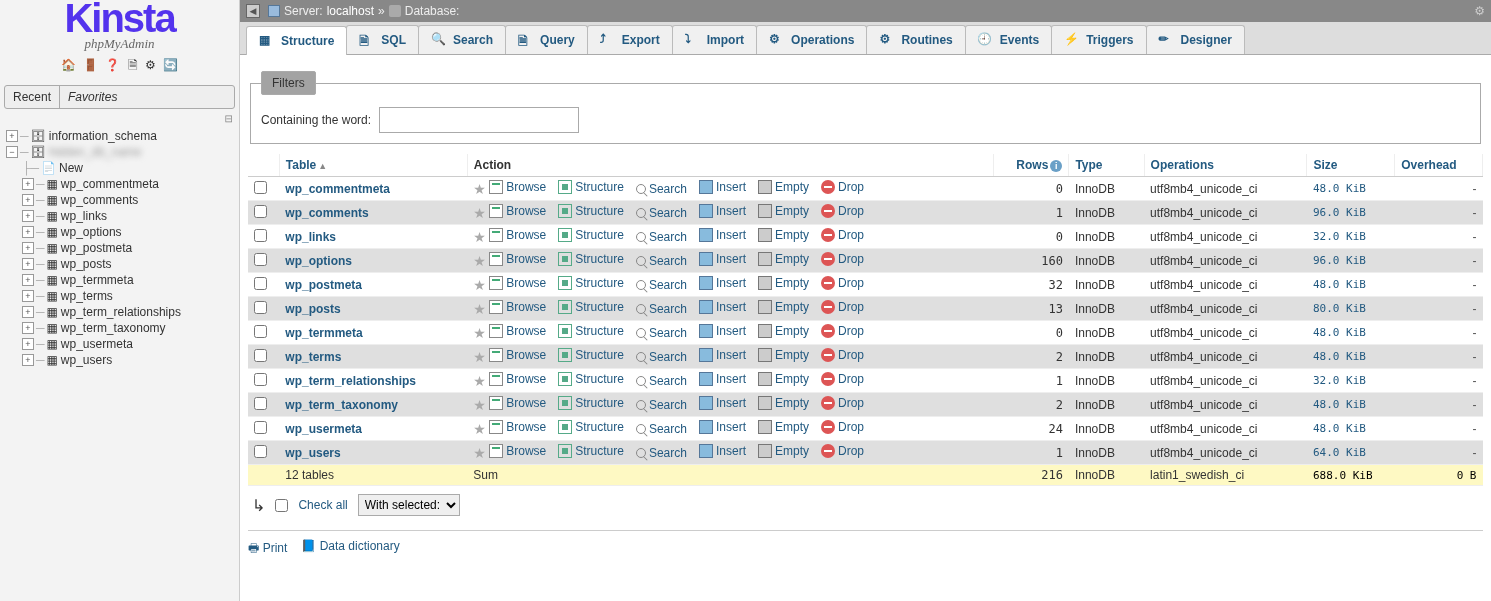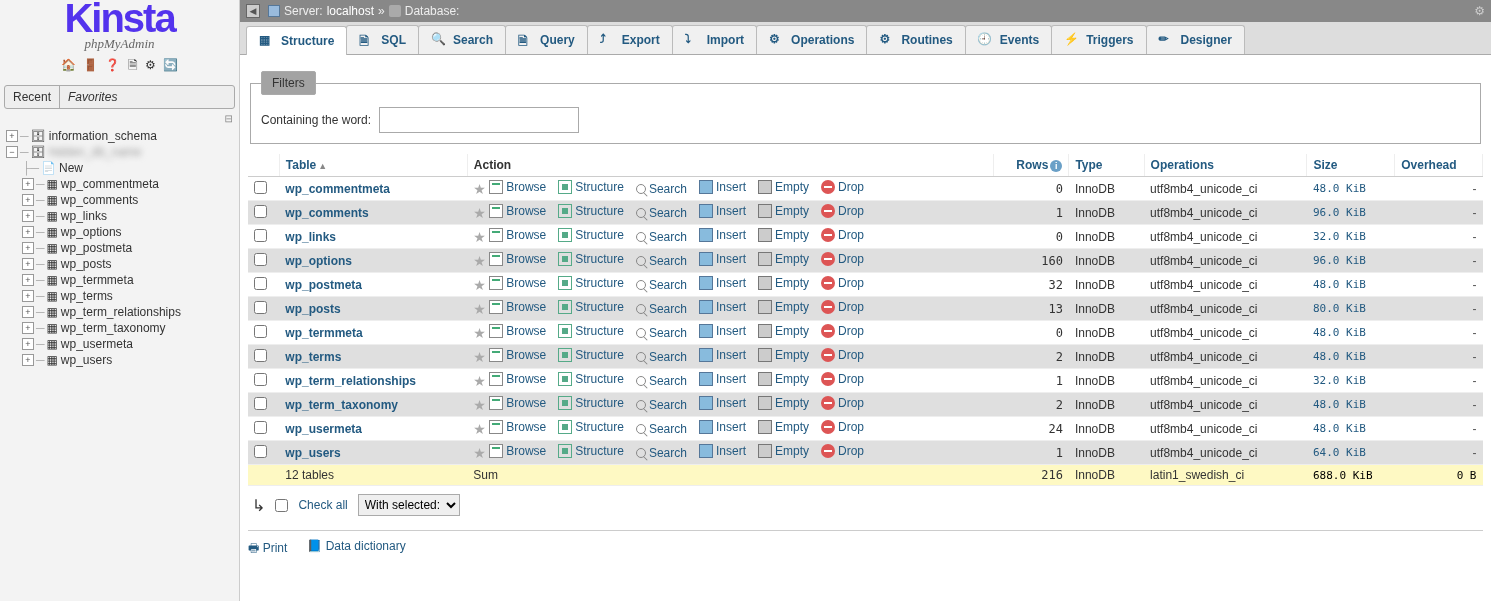--- a/index.html
+++ b/index.html
@@ -56,21 +56,21 @@
 .dash { text-align: right; color: #555; }
 .actions { display: inline-block; }
 .action-link { display: inline-flex; align-items: center; gap: 3px; margin-right: 12px; }
 .star { color: #aaa; cursor: pointer; font-size: 14px; }
 .chk { margin: 0; }
 
 .checkall-row { display: flex; align-items: center; gap: 10px; padding: 8px 4px; }
 .checkall-arrow { font-size: 16px; }
 select.withsel { border: 1px solid #aaa; padding: 2px; font-size: 12px; }
 
-.footer-links { border-top: 1px solid #ccc; margin-top: 6px; padding-top: 8px; display: flex; gap: 20px; }
+.footer-links { border-top: 1px solid #ccc; margin-top: 6px; padding-top: 8px; display: flex; gap: 14px; }
 
 
 .ic { display: inline-block; width: 14px; height: 14px; vertical-align: middle; }
 .ic-browse { background: linear-gradient(#fff,#fff); border: 1px solid #888; position: relative; }
 .ic-browse::before { content: ""; position: absolute; top: 2px; left: 2px; right: 2px; height: 2px; background: #4a7; }
 .ic-struct { border: 1px solid #5a8; }
 .ic-struct::before { content:""; display:block; width:6px; height:6px; background:#5a8; margin:3px; }
 .ic-search { border: 1px solid #888; border-radius: 50%; position: relative; width: 10px; height: 10px; }
 .ic-search::after { content:""; position:absolute; width:5px; height:1px; background:#888; bottom:-2px; right:-3px; transform:rotate(45deg); }
 .ic-insert { background: #8bd; border:1px solid #579; }

